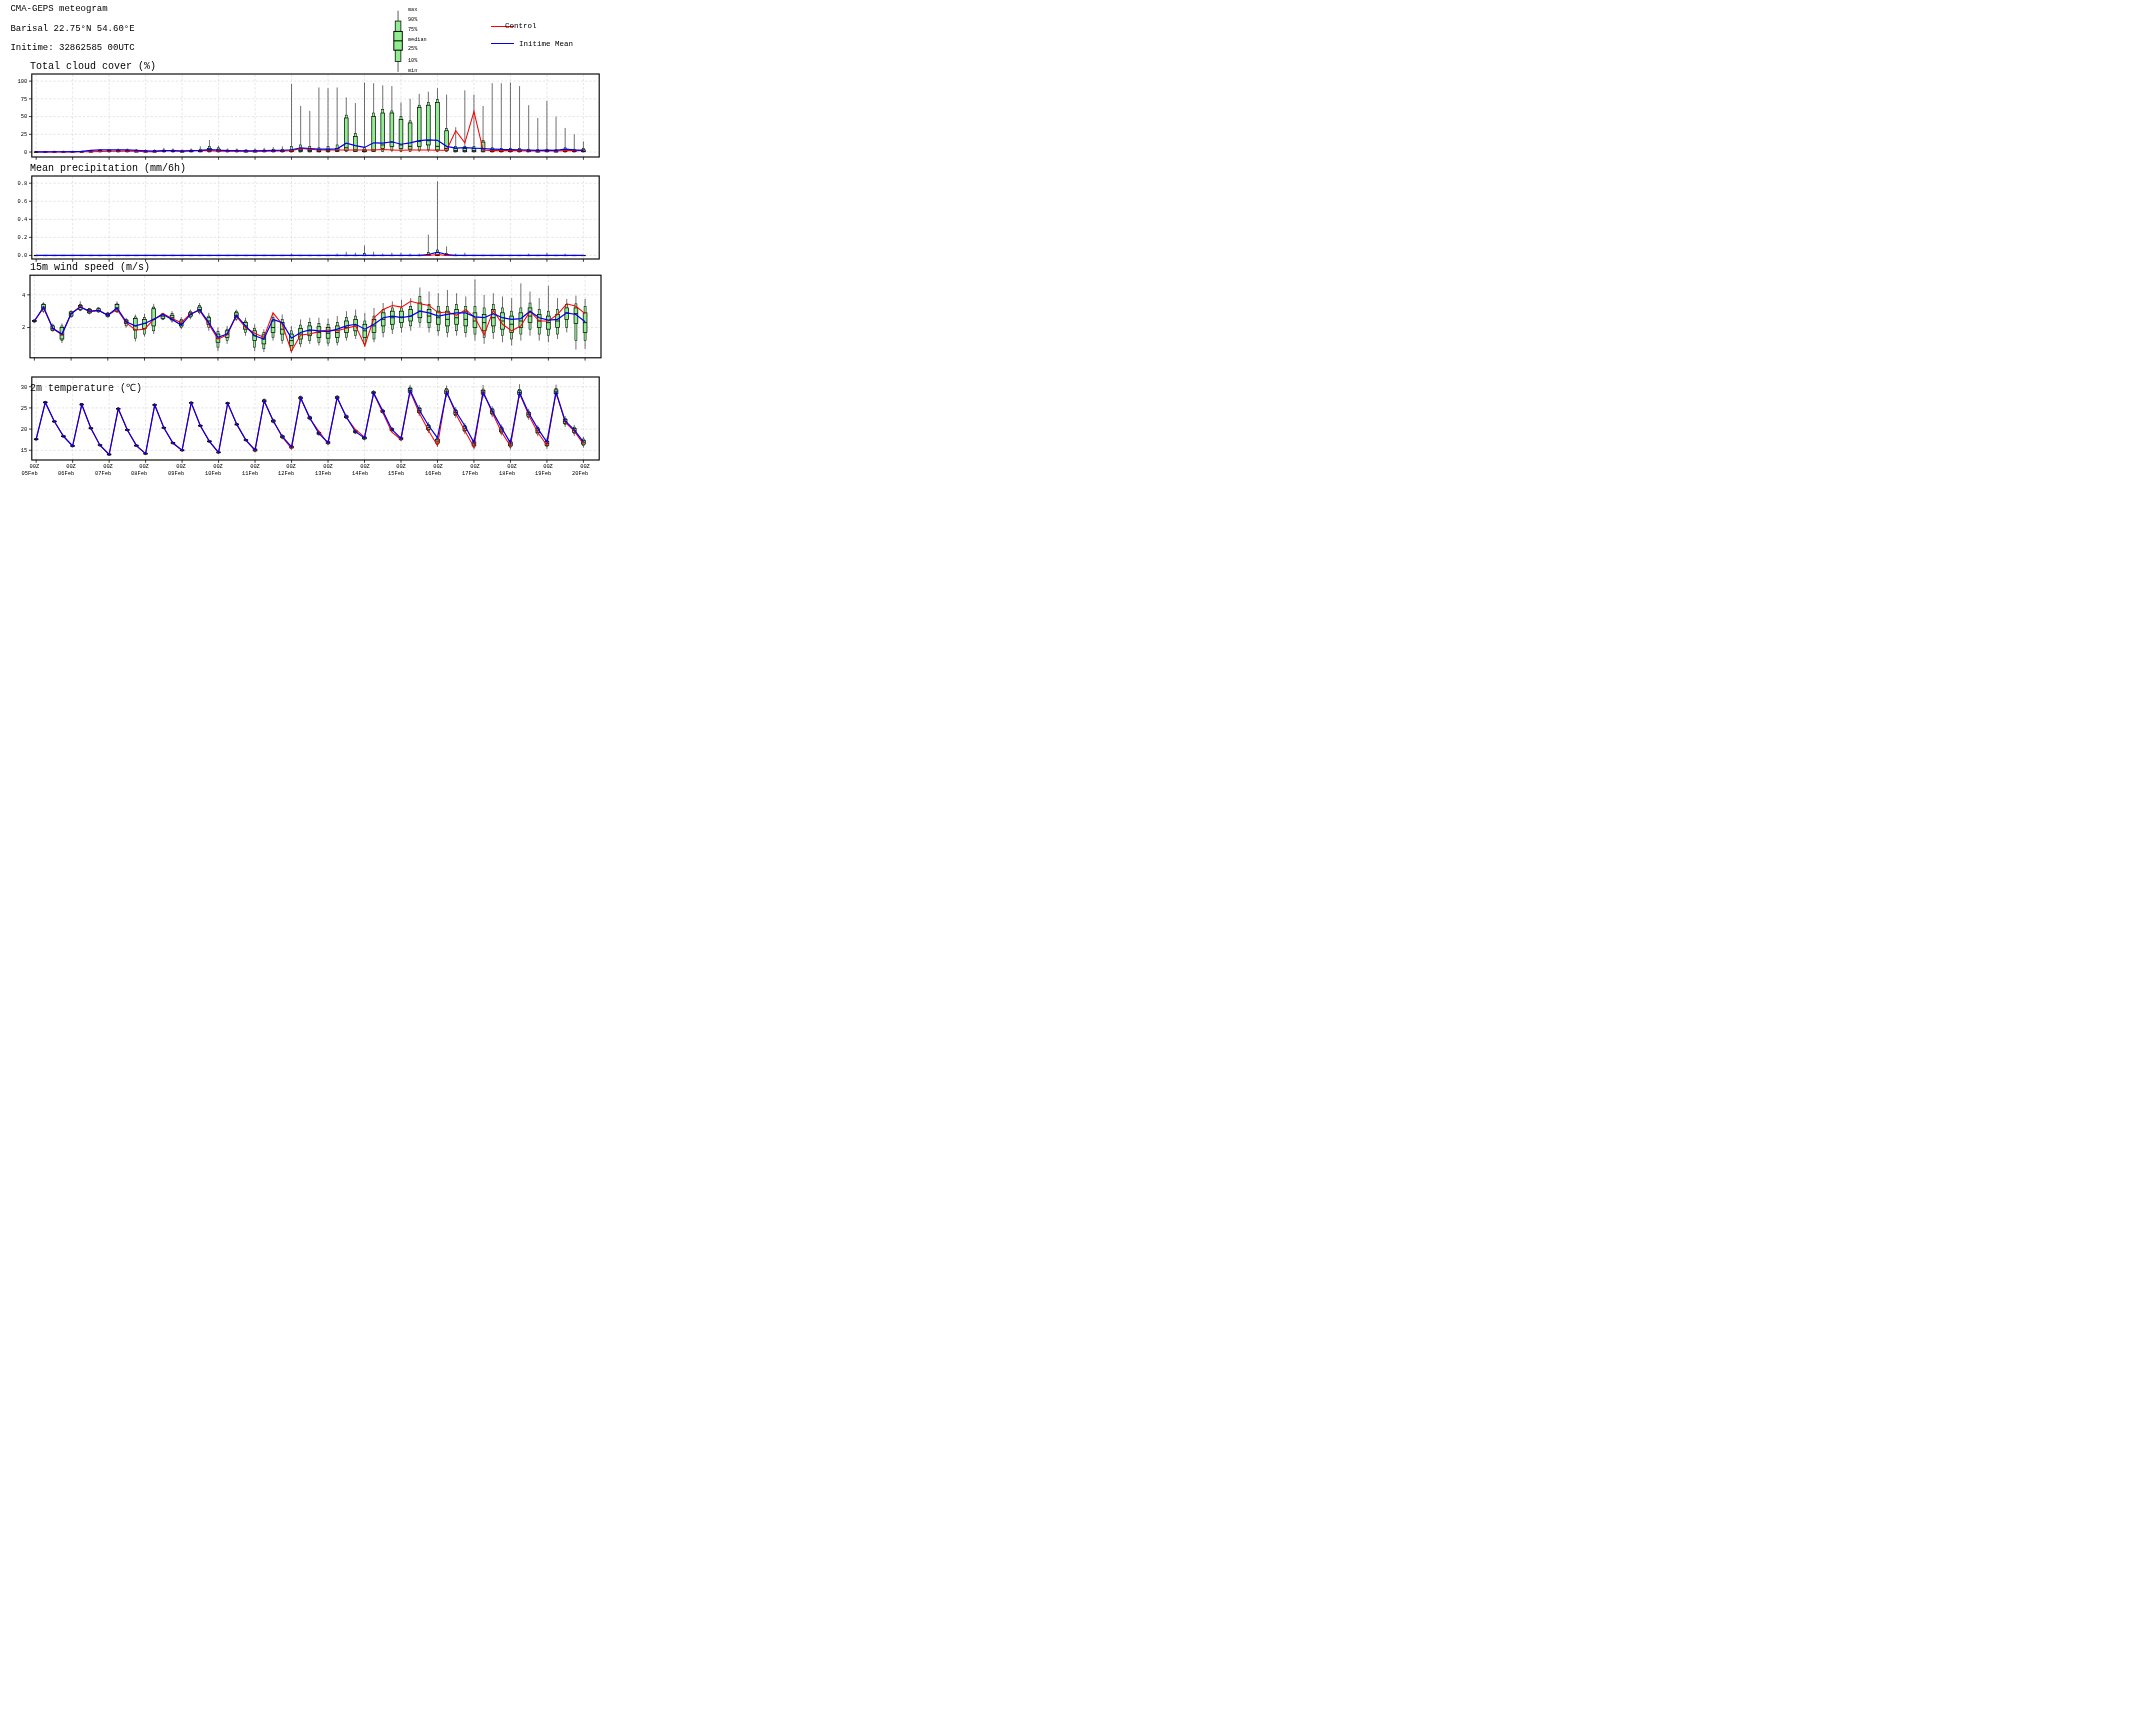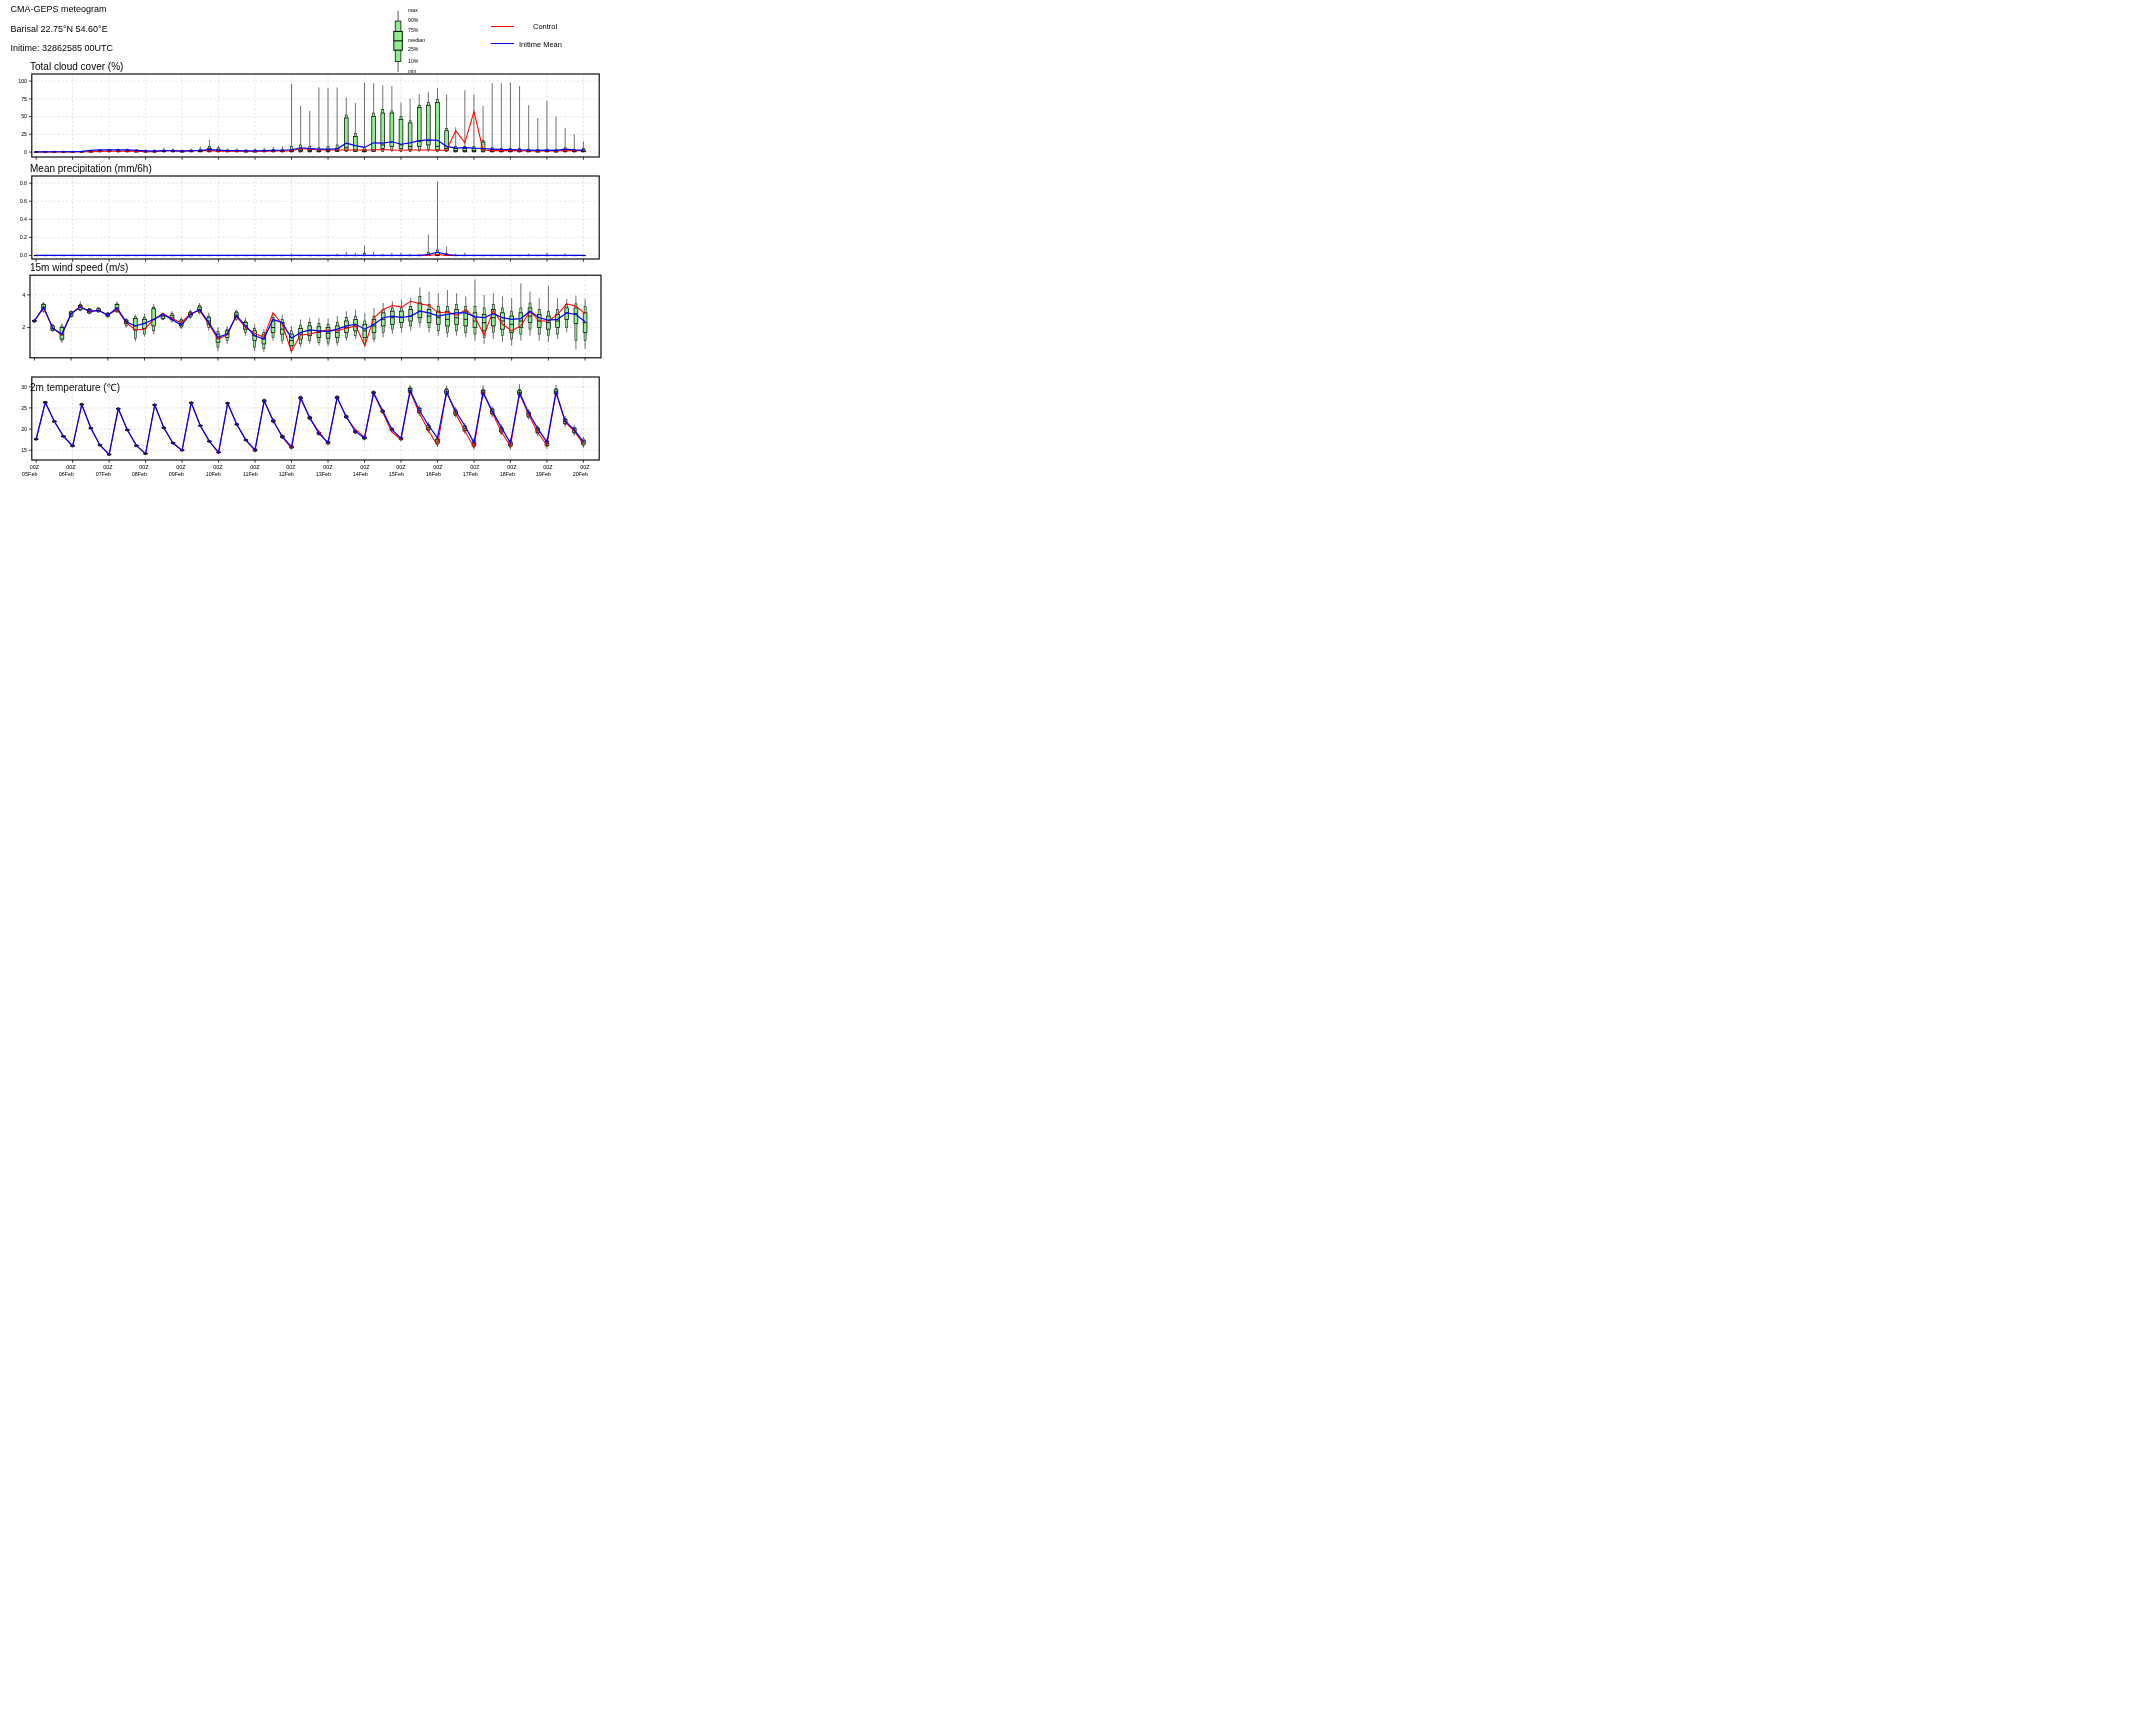--- a/index.html
+++ b/index.html
@@ -1,17 +1,17 @@
 <!DOCTYPE html>
 <html style="font-size:7.5px"><head>
 <meta charset="utf-8">
 <style>
   html,body{margin:0;padding:0;background:#ffffff;}
   .page{position:relative;width:604px;height:487px;background:#fff;
-        font-family:Liberation Sans, sans-serif;color:#000;overflow:hidden;}
+        font-family:Liberation Mono, monospace;color:#000;overflow:hidden;}
   .hdr{position:absolute;left:10.4px;font-size:9px;line-height:9px;white-space:pre;}
   .panel-title{position:absolute;left:30px;font-size:10px;}
   .plot{position:absolute;left:30px;overflow:visible;}
   .legend-glyph{position:absolute;left:391px;top:2.8px;overflow:visible;}
   .legend-box-labels{position:absolute;left:408px;top:2.8px;width:38px;height:75px;}
   .legend-box-labels span{position:absolute;font-size:5.2px;}
   .legend-line-row{position:absolute;font-size:7.5px;}
   .legend-line{position:absolute;width:22.6px;height:1.4px;}
   .xlabels{position:absolute;left:30px;top:464px;width:571px;height:19px;}
   .xlabels div{position:absolute;transform:translateX(-50%);text-align:center;
@@ -37,21 +37,21 @@
       <span style="top: 3.8px; left: 0px;">max</span>
       <span style="top: 14px; left: 0px;">90%</span>
       <span style="top: 24.5px; left: 0px;">75%</span>
       <span style="top: 34px; left: 0px;">median</span>
       <span style="top: 43px; left: 0px;">25%</span>
       <span style="top: 55px; left: 0px;">10%</span>
       <span style="top: 65px; left: 0px;">min</span>
     </div>
 
   <div class="legend-line" style="left: 491px; top: 25.5px; background: rgb(255, 0, 0);"></div>
-  <div class="legend-line-row" style="left:533px;top:22px">Control</div>
+  <div class="legend-line-row" style="left:505px;top:22px">Control</div>
   <div class="legend-line" style="left: 491px; top: 43px; background: rgb(0, 0, 238);"></div>
   <div class="legend-line-row" style="left:519px;top:40px">Initime Mean</div>
 
   <div class="panel-title" style="top:61px">Total cloud cover (%)</div>
   <svg class="plot" style="top:74px" width="571" height="83" viewBox="0 0 1210 177">
       <g>
         <line x1="9.3" x2="9.3" y1="1" y2="176" stroke="#c9c9c9" stroke-width="1" stroke-dasharray="5 4"></line>
         <line x1="87.1" x2="87.1" y1="1" y2="176" stroke="#c9c9c9" stroke-width="1" stroke-dasharray="5 4"></line>
         <line x1="164.9" x2="164.9" y1="1" y2="176" stroke="#c9c9c9" stroke-width="1" stroke-dasharray="5 4"></line>
         <line x1="242.7" x2="242.7" y1="1" y2="176" stroke="#c9c9c9" stroke-width="1" stroke-dasharray="5 4"></line>

